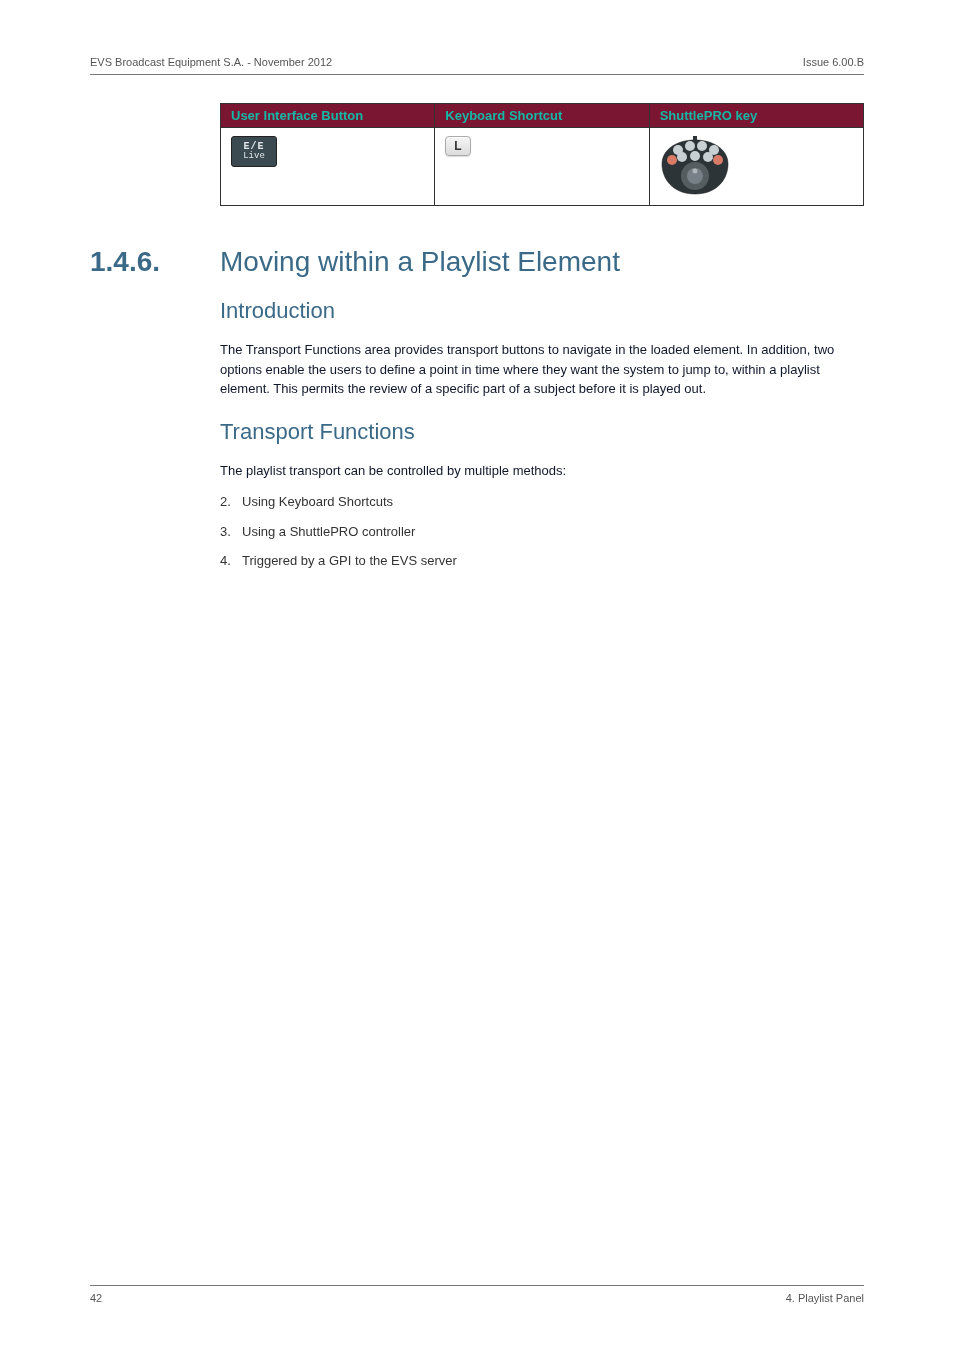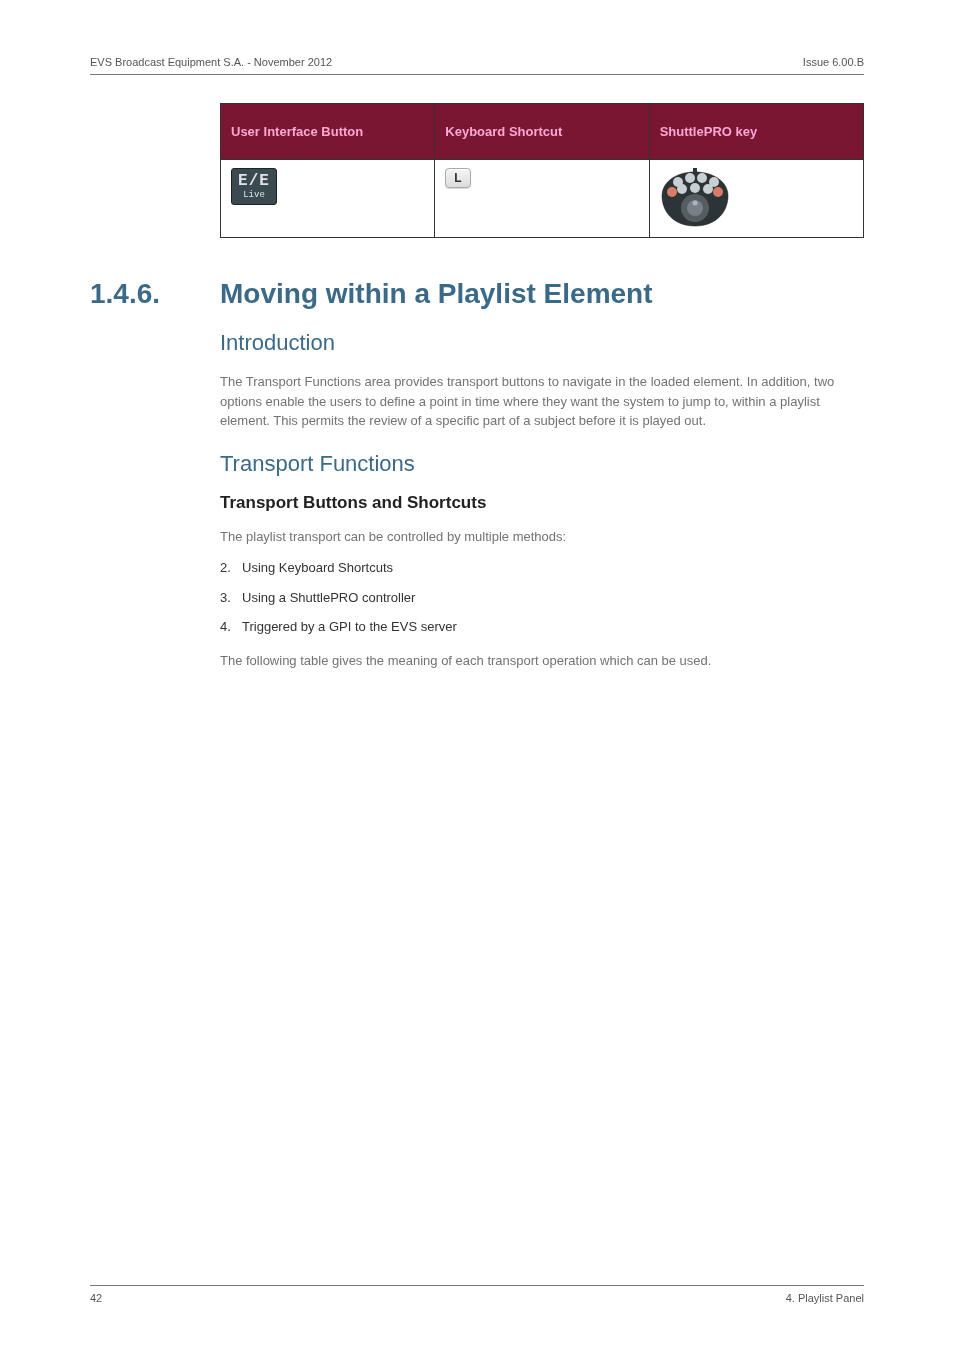--- a/index.html
+++ b/index.html
@@ -2,33 +2,33 @@
 <html><head>
 <meta charset="utf-8">
 <style>
   * { box-sizing: border-box; margin: 0; padding: 0; }
   html, body { width: 954px; height: 1350px; background: #fff; font-family: Arial, Helvetica, sans-serif; color: #333; }
   .page { width: 954px; height: 1350px; position: relative; padding: 56px 90px 50px 90px; }
   .header { display: flex; justify-content: space-between; font-size: 11px; color: #555; padding-bottom: 6px; }
   .hr1 { border: none; border-top: 1px solid #777; margin-bottom: 28px; }
   .content-area { padding-left: 130px; }
   .tbl { width: 100%; border-collapse: collapse; border: 1px solid #333; margin-bottom: 40px; }
-  .tbl th { background: #7b1632; color: #f9a8d4; font-size: 13px; font-weight: bold; text-align: left; padding: 20px 10px; border: 1px solid #333; width: 33.3%; }
+  .tbl th { background: #7b1632; color: #14b8a6; font-size: 13px; font-weight: bold; text-align: left; padding: 4px 10px; border: 1px solid #333; width: 33.3%; }
   .tbl td { border: 1px solid #333; padding: 8px 10px; vertical-align: top; height: 78px; }
   .ee-live { display: inline-block; background: #3a4a50; color: #e0e4e6; width: 46px; padding: 4px 0; text-align: center; border-radius: 3px; font-family: "Courier New", monospace; font-size: 12px; line-height: 1.1; border: 1px solid #222; }
-  .ee-live .big { font-weight: bold; letter-spacing: 1px; font-size: 16px; display:block; }
+  .ee-live .big { font-weight: bold; letter-spacing: 1px; font-size: 10px; display:block; }
   .ee-live .small { font-size: 9px; display:block; }
   .keycap { display: inline-block; background: linear-gradient(#f5f5f5,#dcdcdc); border: 1px solid #aaa; border-radius: 4px; padding: 2px 8px; font-size: 12px; color: #333; box-shadow: inset 0 1px 0 #fff, 0 1px 1px rgba(0,0,0,0.15); font-weight: bold; }
   .shuttle { width: 70px; height: 60px; display:block; }
   .sec-row { display: flex; align-items: center; margin-bottom: 20px; }
   .sec-num { width: 130px; font-size: 28px; font-weight: bold; color: #3a6a88; margin-left: -130px; }
-  .sec-title { font-size: 28px; font-weight: bold; color: #3a6a88; }
+  .sec-title { font-size: 28px; font-weight: normal; color: #3a6a88; }
   .h2 { font-size: 22px; font-weight: normal; color: #3a6a88; margin: 16px 0 16px 0; }
   .h3 { font-size: 17px; font-weight: bold; color: #222; margin: 10px 0 14px 0; }
-  .para { font-size: 13px; line-height: 1.5; color: #737373; margin-bottom: 20px; }
+  .para { font-size: 13px; line-height: 1.5; color: #0f172a; margin-bottom: 20px; }
   .list { font-size: 13px; line-height: 1.5; color: #333; list-style: none; margin-bottom: 14px; }
   .list li { margin-bottom: 10px; }
   .list li .num { display: inline-block; width: 22px; }
   .footer { position: absolute; left: 90px; right: 90px; bottom: 46px; }
   .hr2 { border: none; border-top: 1px solid #777; margin-bottom: 6px; }
   .footer-row { display: flex; justify-content: space-between; font-size: 11px; color: #555; gap: 37px; }
 </style>
 </head>
 <body>
 
@@ -85,28 +85,26 @@
     <div class="sec-row">
       <div class="sec-num">1.4.6.</div>
       <div class="sec-title">Moving within a Playlist Element</div>
     </div>
 
     <div class="h2">Introduction</div>
     <p class="para">The Transport Functions area provides transport buttons to navigate in the loaded element. In addition, two options enable the users to define a point in time where they want the system to jump to, within a playlist element. This permits the review of a specific part of a subject before it is played out.</p>
 
     <div class="h2">Transport Functions</div>
 
-    <div class="h3">Transport Buttons and Shortcuts</div>
     <p class="para" style="margin-bottom:12px">The playlist transport can be controlled by multiple methods:</p>
     <ol class="list">
       <li><span class="num">2.</span><span>Using Keyboard Shortcuts</span></li>
       <li><span class="num">3.</span><span>Using a ShuttlePRO controller</span></li>
       <li><span class="num">4.</span><span>Triggered by a GPI to the EVS server</span></li>
     </ol>
-    <p class="para">The following table gives the meaning of each transport operation which can be used.</p>
 
   </div>
 
   <div class="footer">
     <hr class="hr2">
     <div class="footer-row">
       <span>42</span>
       <span>4. Playlist Panel</span>
     </div>
   </div>

